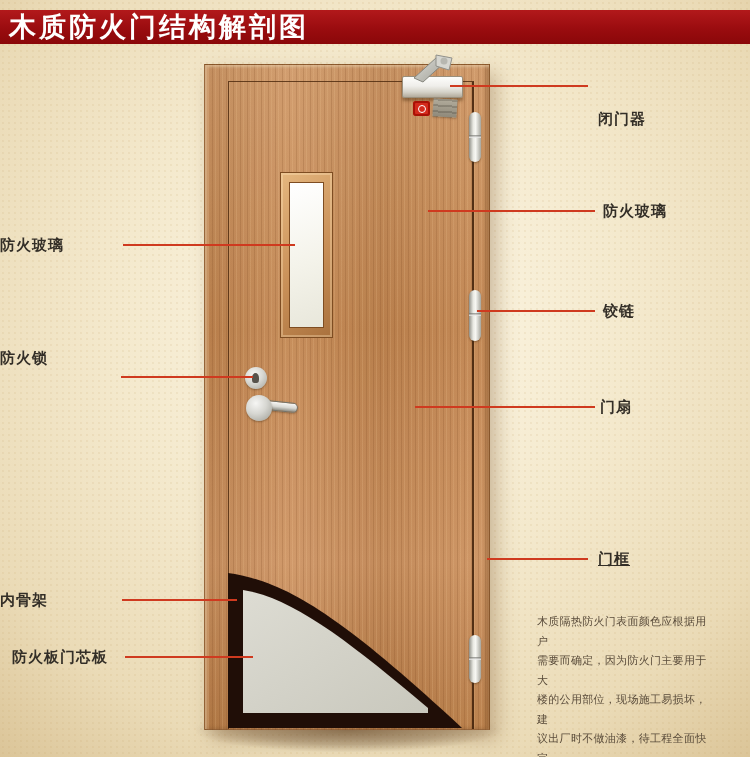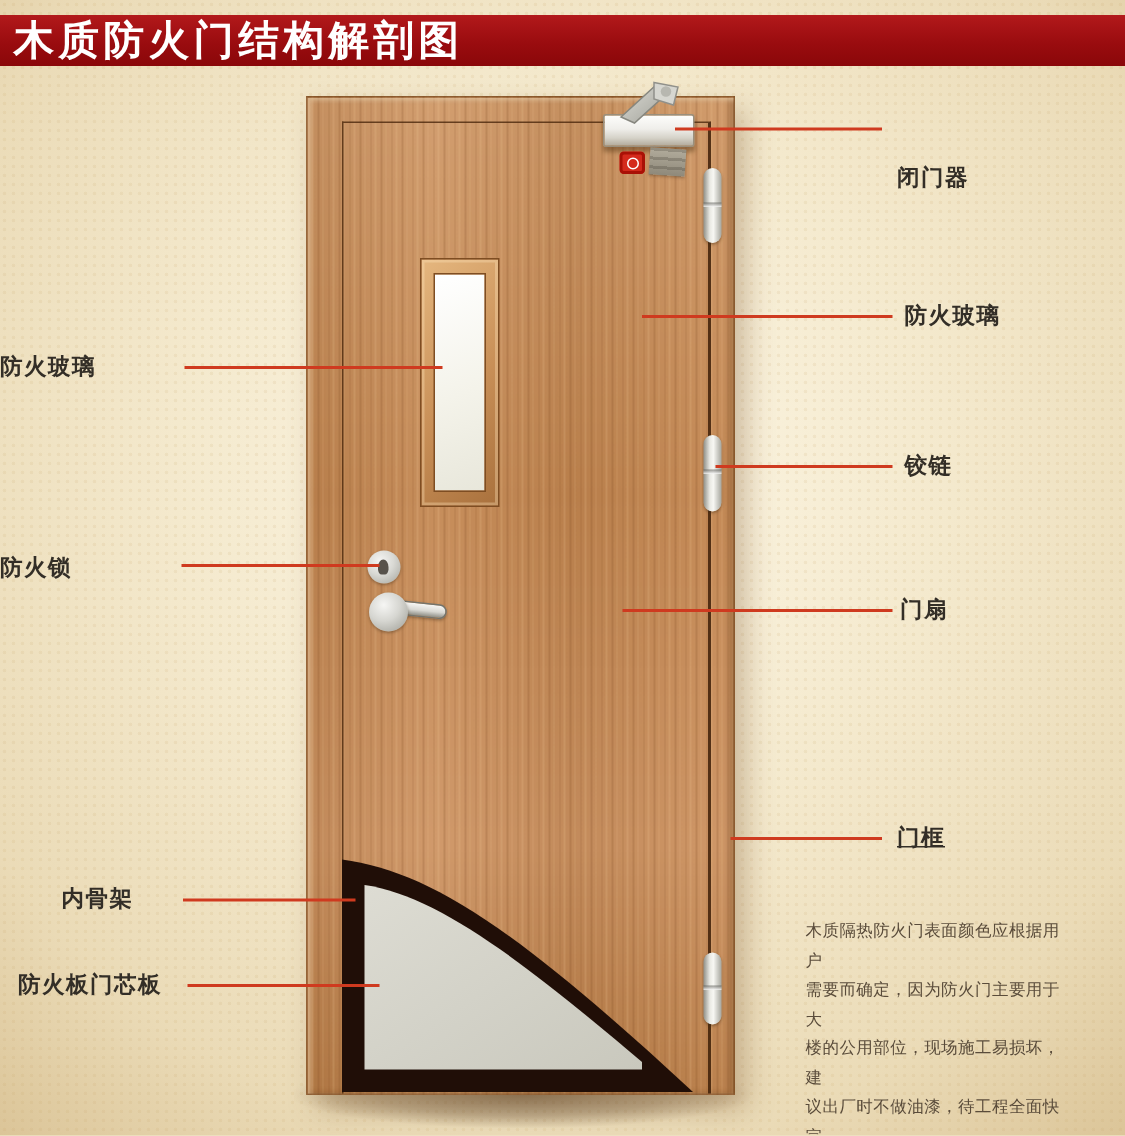--- a/index.html
+++ b/index.html
@@ -182,22 +182,22 @@
   <div class="cl" style="left:122px;top:599px;width:115px;"></div>
   <div class="cl" style="left:125px;top:656px;width:128px;"></div>
 
   <div class="lbl" style="left:598px;top:78px;margin-top:33px;">闭门器</div>
   <div class="lbl" style="left:603px;top:203px;">防火玻璃</div>
   <div class="lbl" style="left:603px;top:303px;font-family:Liberation Serif, serif;">铰链</div>
   <div class="lbl" style="left:600px;top:399px;">门扇</div>
   <div class="lbl" style="left:598px;top:551px;text-decoration:underline;">门框</div>
 
   <div class="lbl lbl-left" style="left:0;top:237px;">防火玻璃</div>
-  <div class="lbl lbl-left" style="left:0;top:371px;">防火锁</div>
-  <div class="lbl lbl-left" style="left:0;top:592px;padding-left:41px;">内骨架</div>
+  <div class="lbl lbl-left" style="left:0;top:352px;font-family:Liberation Mono, monospace;">防火锁</div>
+  <div class="lbl lbl-left" style="left:0;top:592px;">内骨架</div>
   <div class="lbl lbl-left" style="left:12px;top:649px;">防火板门芯板</div>
 
   <div class="desc">木质隔热防火门表面颜色应根据用户
 需要而确定，因为防火门主要用于大
 楼的公用部位，现场施工易损坏，建
 议出厂时不做油漆，待工程全面快完
 工时，在现场做油漆。达到更科学化
 更人性化的服务。</div>
 </div>
 

